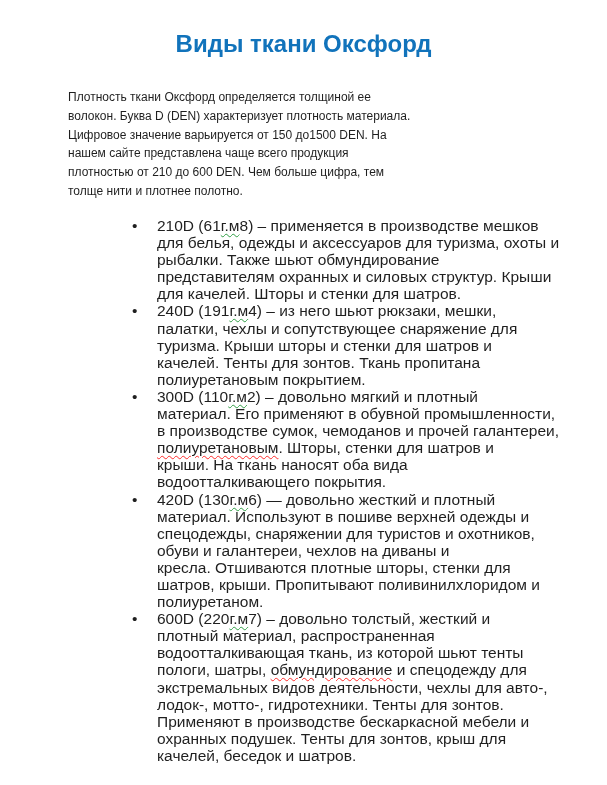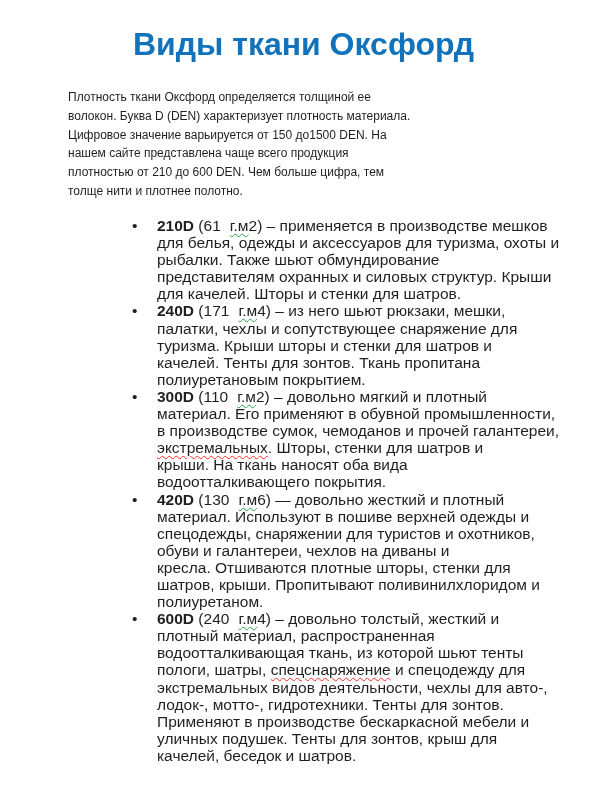--- a/index.html
+++ b/index.html
@@ -12,21 +12,21 @@
     font-family: "Liberation Sans", sans-serif;
     color: var(--body-color, #1f1f1f);
   }
   .page-title {
     position: absolute;
     top: 26px;
     left: 0;
     width: 100%;
     margin: 0;
     text-align: center;
-    font-size: 32px;
+    font-size: 24px;
     line-height: 36px;
     font-weight: 700;
     color: var(--title-color, #1173bb);
   }
   .intro {
     position: absolute;
     top: 88px;
     left: 68px;
     width: 520px;
     margin: 0;
@@ -48,28 +48,27 @@
   .fabric-list li {
     position: relative;
     padding-left: 26px;
     white-space: pre-line;
   }
   .fabric-list .bullet {
     position: absolute;
     left: 1px;
     top: 0;
   }
-  .density { font-weight: 700; text-align: right; }
+  .density { font-weight: 400; text-align: right; }
   .sq-green {
     text-decoration: underline;
     text-decoration-style: wavy;
     text-decoration-color: var(--sq-green, #2f9e44);
     text-decoration-thickness: 1px;
     text-underline-offset: 2px;
-    margin-left: 9px;
   }
   .sq-red {
     text-decoration: underline;
     text-decoration-style: wavy;
     text-decoration-color: var(--sq-red, #ff2b2b);
     text-decoration-thickness: 1px;
     text-underline-offset: 2px;
   }
 </style>
 </head>
@@ -77,46 +76,46 @@
 
 <div class="page">
   <h1 class="page-title">Виды ткани Оксфорд</h1>
   <p class="intro">Плотность ткани Оксфорд определяется толщиной ее
 волокон. Буква D (DEN) характеризует плотность материала.
 Цифровое значение варьируется от 150 до1500 DEN. На
 нашем сайте представлена чаще всего продукция
 плотностью от 210 до 600 DEN. Чем больше цифра, тем
 толще нити и плотнее полотно.</p>
   <ul class="fabric-list">
-      <li><span class="bullet">•</span><strong class="density">210D</strong><span> (61</span><span class="sq-green">г.м</span><span>2) – применяется в производстве мешков
+      <li><span class="bullet">•</span><strong class="density">210D</strong><span> (61</span><span class="sq-green">г.м</span><span>8) – применяется в производстве мешков
 для белья, одежды и аксессуаров для туризма, охоты и
 рыбалки. Также шьют обмундирование
 представителям охранных и силовых структур. Крыши
 для качелей. Шторы и стенки для шатров.</span></li>
-      <li><span class="bullet">•</span><strong class="density">240D</strong><span> (171</span><span class="sq-green">г.м</span><span>4) – из него шьют рюкзаки, мешки,
+      <li><span class="bullet">•</span><strong class="density">240D</strong><span> (191</span><span class="sq-green">г.м</span><span>4) – из него шьют рюкзаки, мешки,
 палатки, чехлы и сопутствующее снаряжение для
 туризма. Крыши шторы и стенки для шатров и
 качелей. Тенты для зонтов. Ткань пропитана
 полиуретановым покрытием.</span></li>
       <li><span class="bullet">•</span><strong class="density">300D</strong><span> (110</span><span class="sq-green">г.м</span><span>2) – довольно мягкий и плотный
 материал. Его применяют в обувной промышленности,
 в производстве сумок, чемоданов и прочей галантереи,
-</span><span class="sq-red">экстремальных</span><span>. Шторы, стенки для шатров и
+</span><span class="sq-red">полиуретановым</span><span>. Шторы, стенки для шатров и
 крыши. На ткань наносят оба вида
 водоотталкивающего покрытия.</span></li>
       <li><span class="bullet">•</span><strong class="density">420D</strong><span> (130</span><span class="sq-green">г.м</span><span>6) — довольно жесткий и плотный
 материал. Используют в пошиве верхней одежды и
 спецодежды, снаряжении для туристов и охотников,
 обуви и галантереи, чехлов на диваны и
 кресла. Отшиваются плотные шторы, стенки для
 шатров, крыши. Пропитывают поливинилхлоридом и
 полиуретаном.</span></li>
-      <li><span class="bullet">•</span><strong class="density">600D</strong><span> (240</span><span class="sq-green">г.м</span><span>4) – довольно толстый, жесткий и
+      <li><span class="bullet">•</span><strong class="density">600D</strong><span> (220</span><span class="sq-green">г.м</span><span>7) – довольно толстый, жесткий и
 плотный материал, распространенная
 водоотталкивающая ткань, из которой шьют тенты
-пологи, шатры, </span><span class="sq-red">спецснаряжение</span><span> и спецодежду для
+пологи, шатры, </span><span class="sq-red">обмундирование</span><span> и спецодежду для
 экстремальных видов деятельности, чехлы для авто-,
 лодок-, мотто-, гидротехники. Тенты для зонтов.
 Применяют в производстве бескаркасной мебели и
-уличных подушек. Тенты для зонтов, крыш для
+охранных подушек. Тенты для зонтов, крыш для
 качелей, беседок и шатров.</span></li>
     </ul>
 </div>
 
 </body></html>

